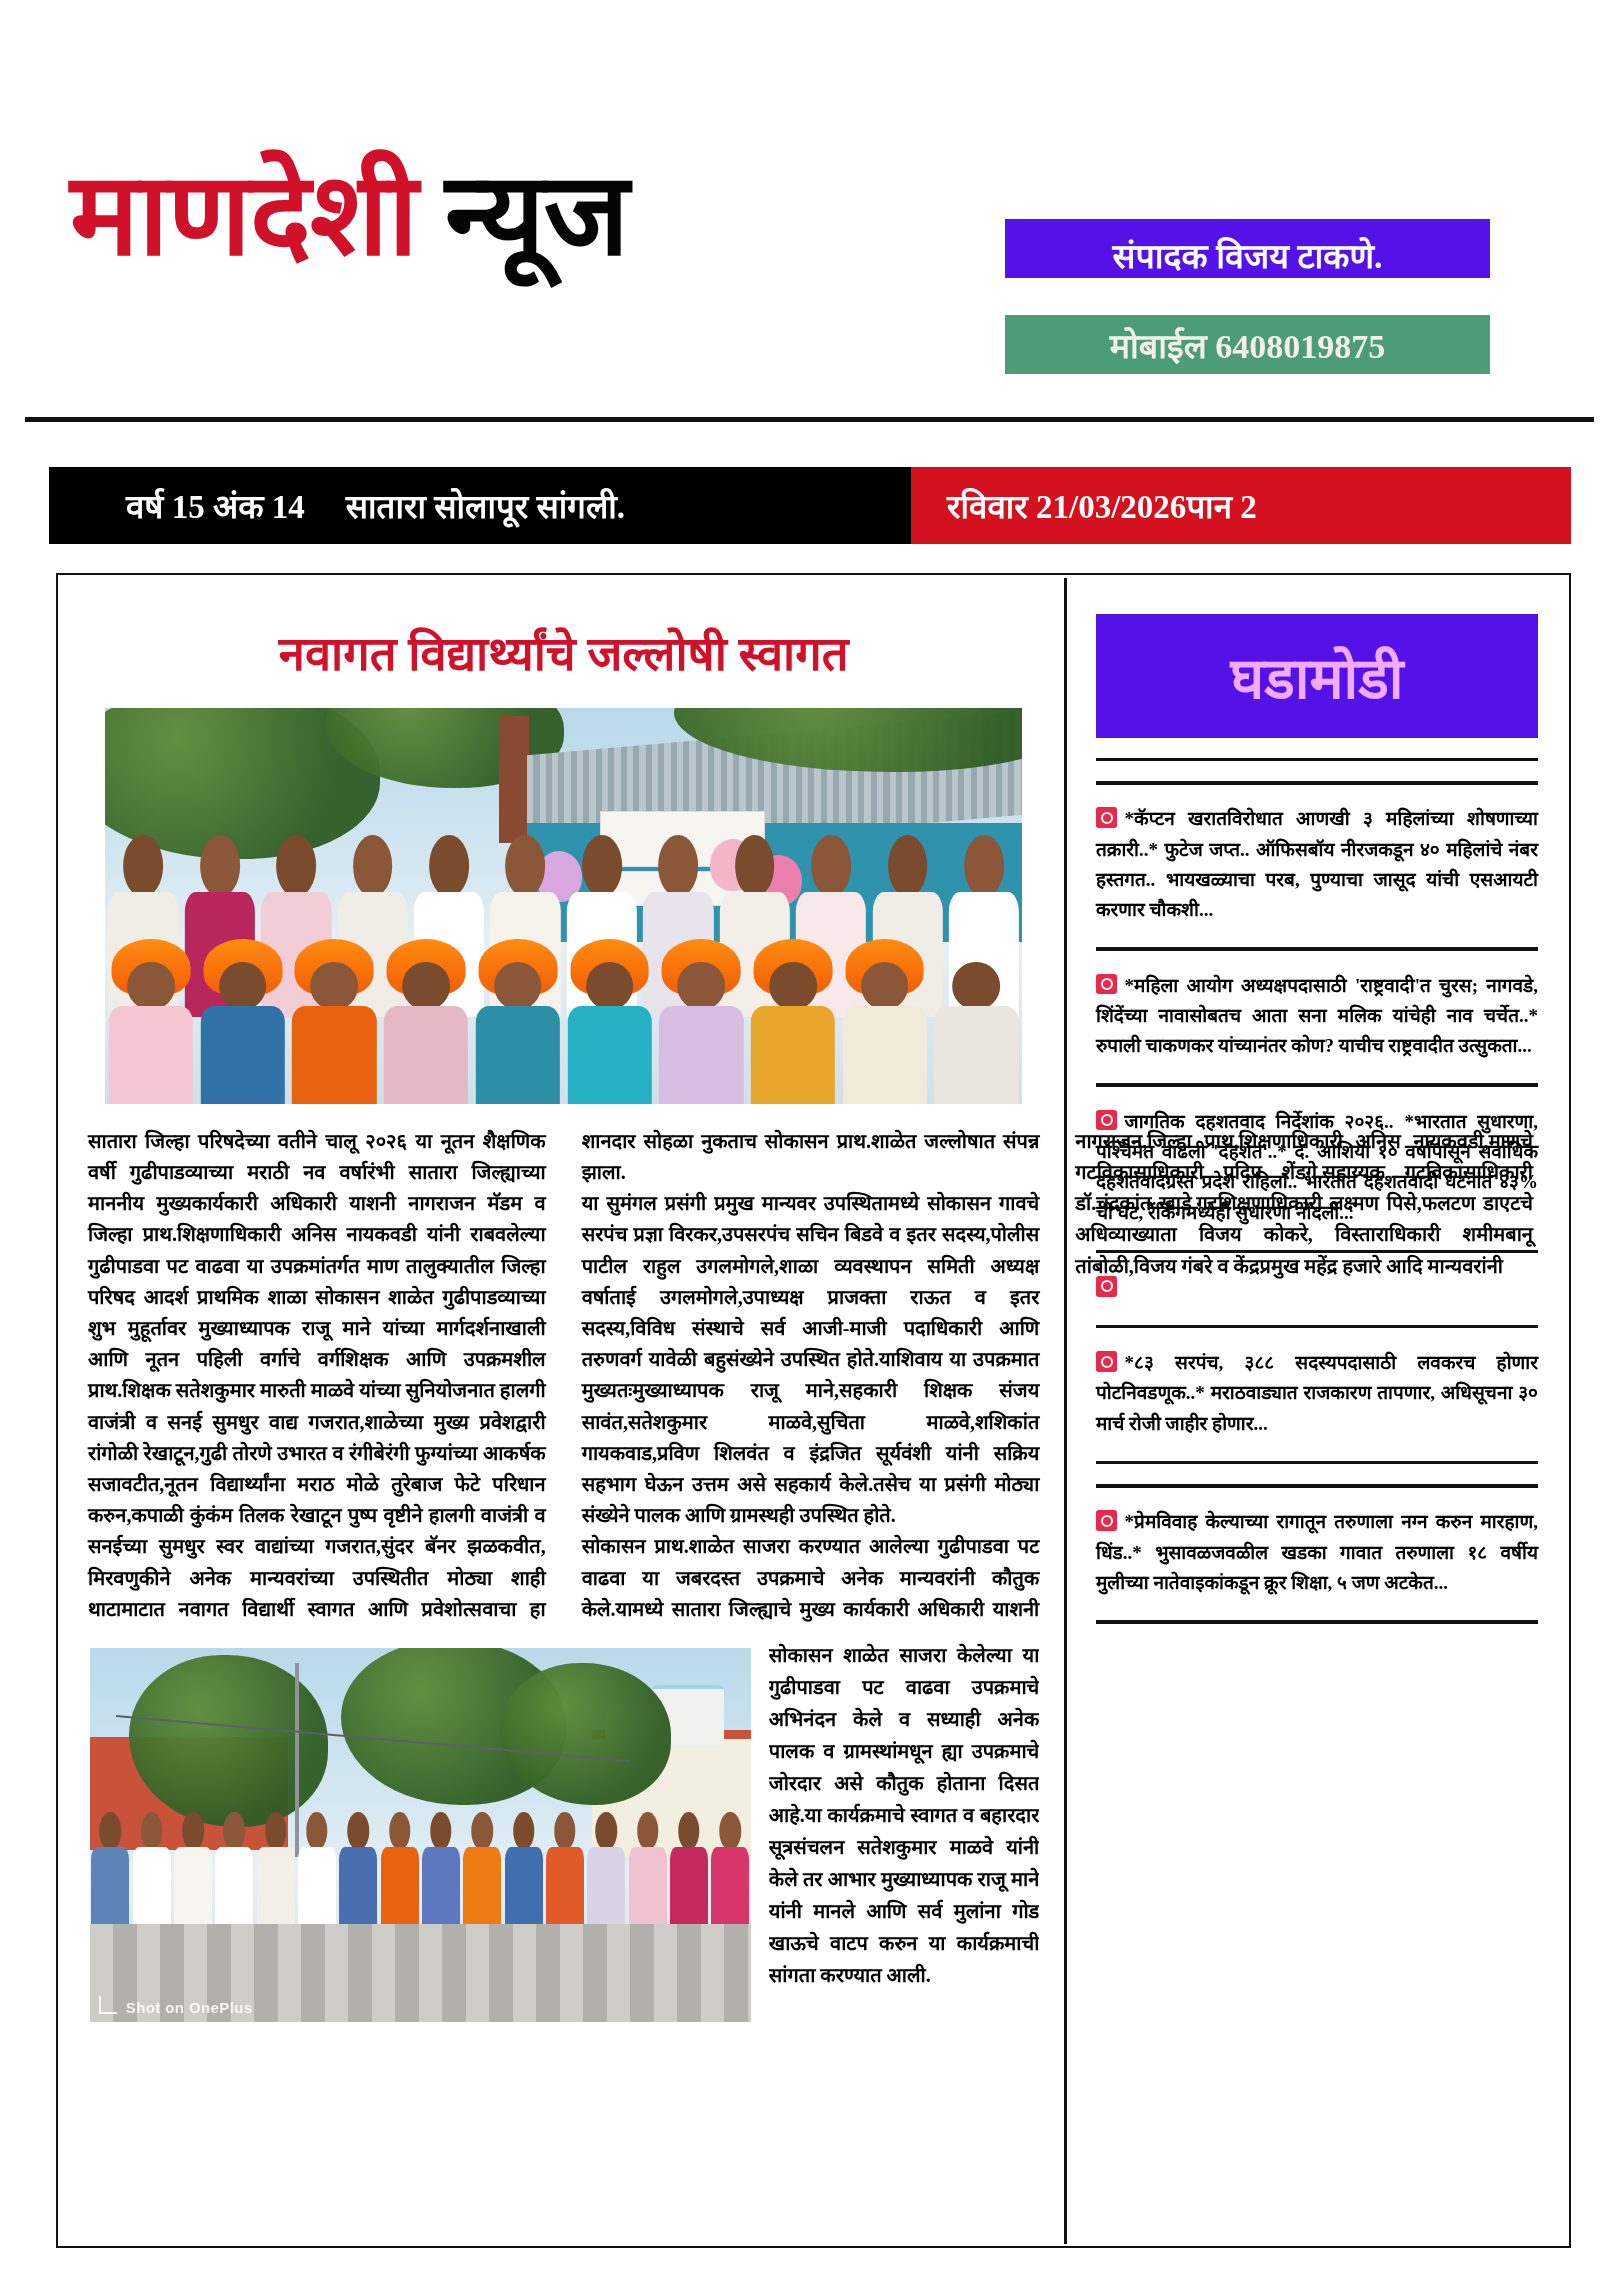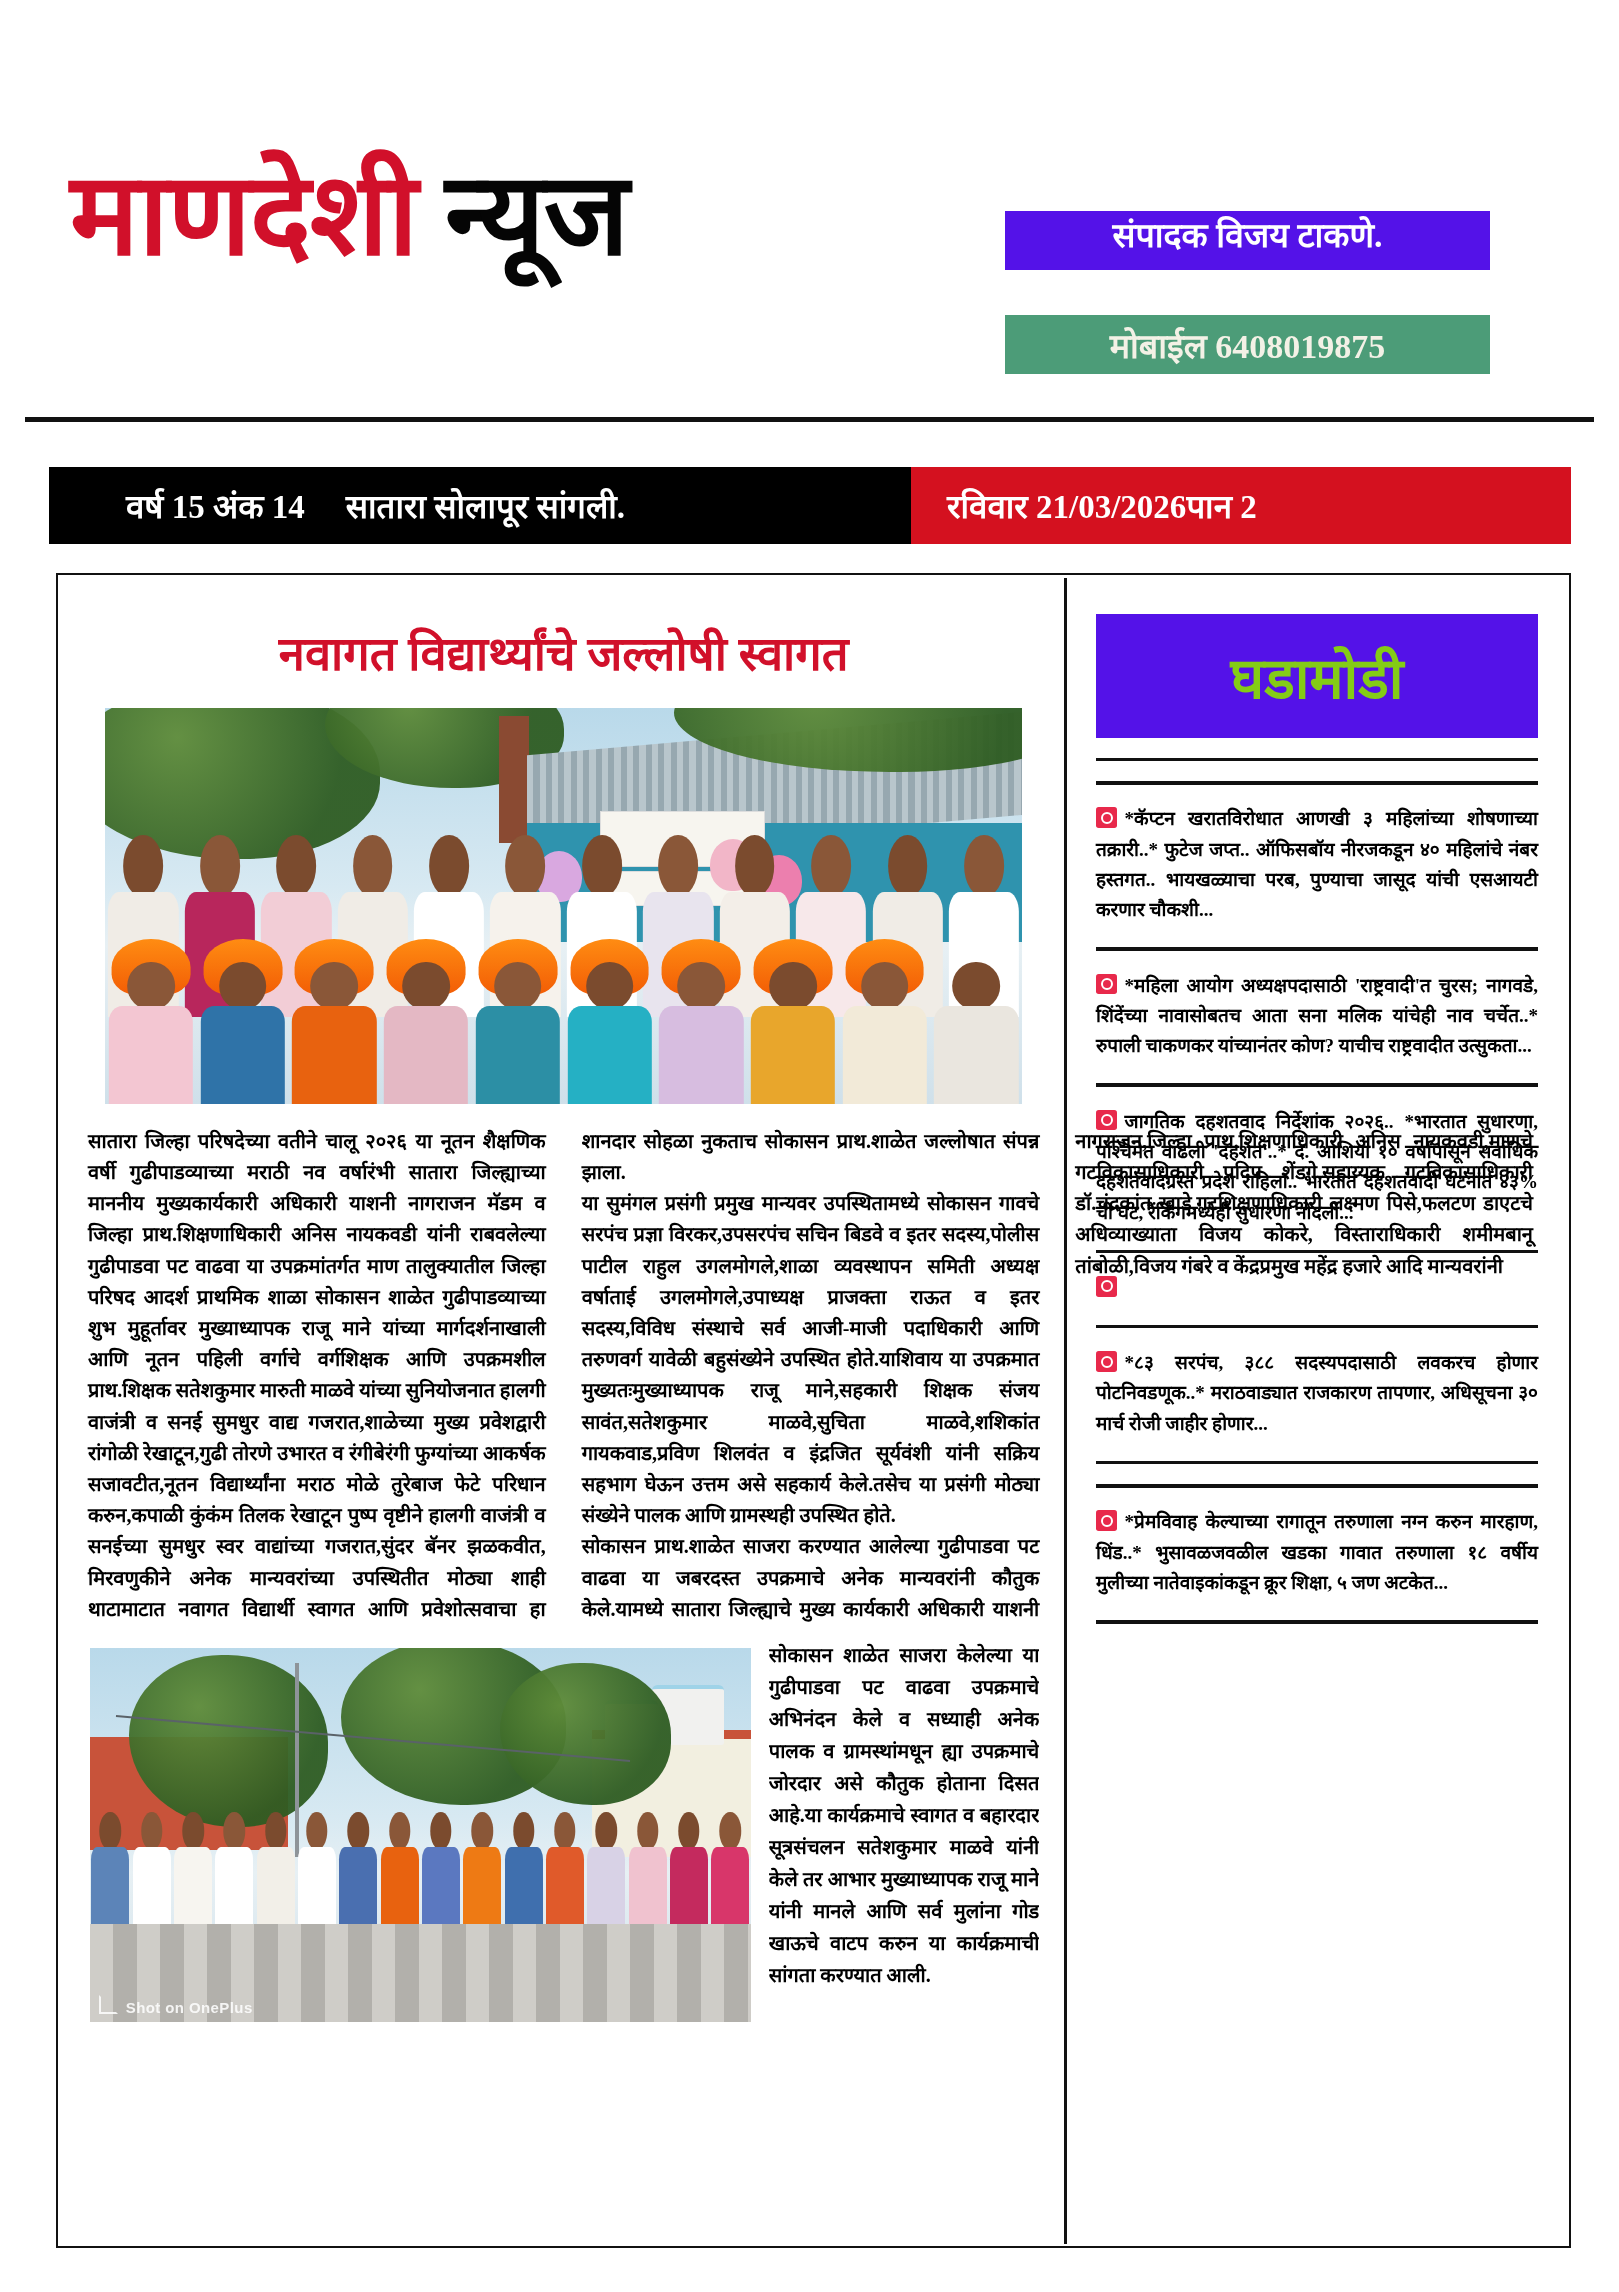--- a/index.html
+++ b/index.html
@@ -20,24 +20,24 @@
     position:absolute; left:70px; top:158px;
     font-family:"Liberation Serif", serif;
     font-weight:bold; font-size:115px; line-height:1;
     white-space:nowrap;
     letter-spacing:-0.9px;
   }
   .mast-title .red{ color:#d1102a; }
   .mast-title .blk{ color:#050505; }
 
   .editor-box{
-    position:absolute; left:1005px; top:211px;
+    position:absolute; left:1005px; top:219px;
     width:485px; height:59px;
     background:#5412e8;
-    display:flex; align-items:flex-start; justify-content:center;
+    display:flex; align-items:flex-end; justify-content:center;
   }
   .editor-box span{
     color:#ffffff; font-weight:bold; font-size:34px;
     font-family:"Liberation Serif", serif;
     white-space:nowrap;
   }
   .mobile-box{
     position:absolute; left:1005px; top:315px;
     width:485px; height:59px;
     background:#4c9c78;
@@ -139,21 +139,21 @@
     width:494px; height:1662px;
     padding:34px 27px 0 25px;
   }
   .sidebar-head{
     background:#5412e8;
     height:124px;
     display:flex; align-items:center; justify-content:center;
     margin-bottom:19.7px;
   }
   .sidebar-head span{
-    color:#84cc16; font-weight:bold; font-size:57px;
+    color:#f0abfc; font-weight:bold; font-size:57px;
     font-family:Liberation Mono, monospace;
   }
   .sb-sep{
     height:3.6px; background:#111; margin:0 0 19.7px 0;
   }
   .sb-item{
     font-family:"Liberation Serif", serif;
     font-weight:bold;
     font-size:19px;
     line-height:1.60;

